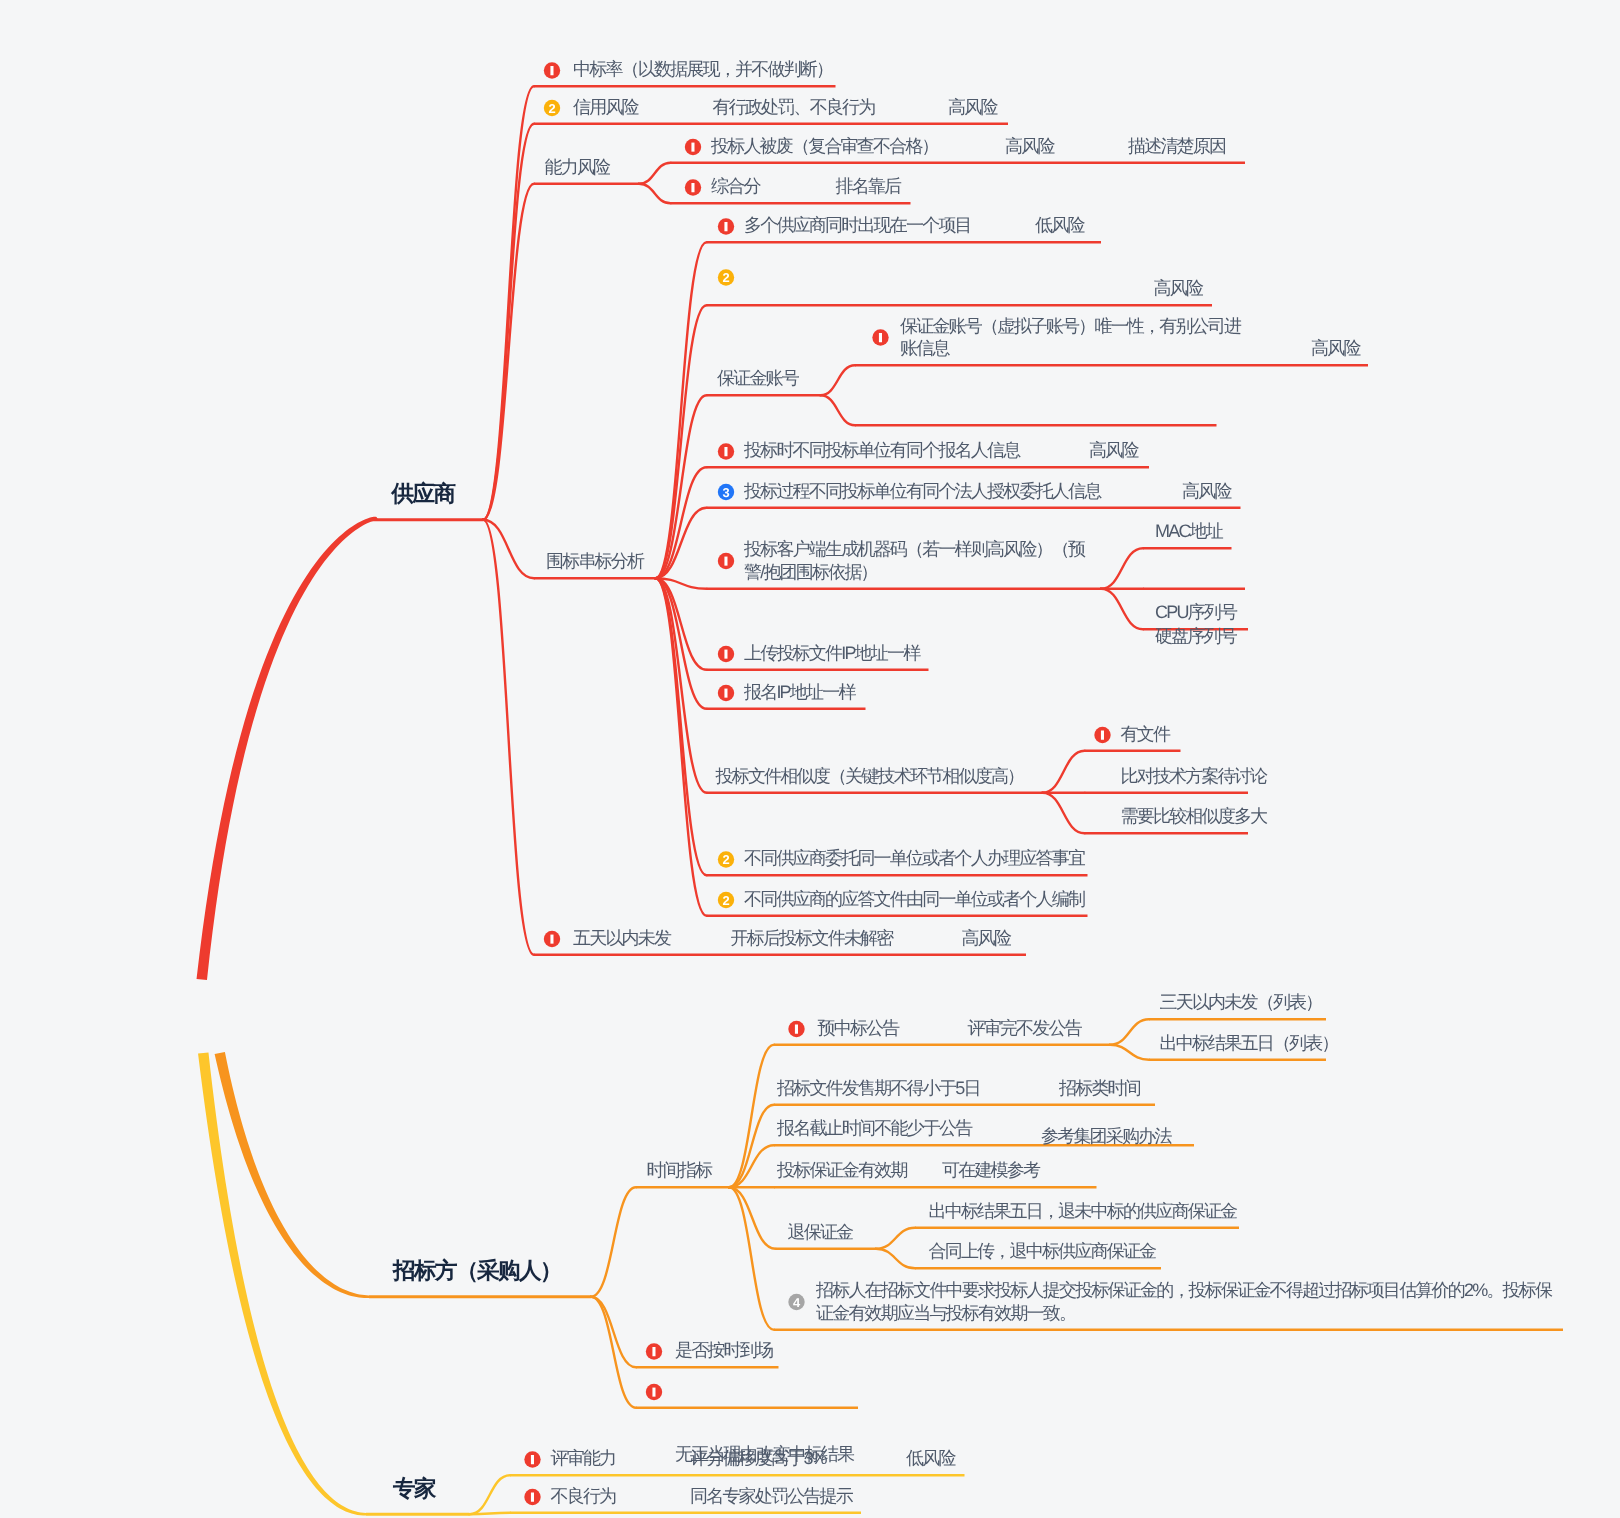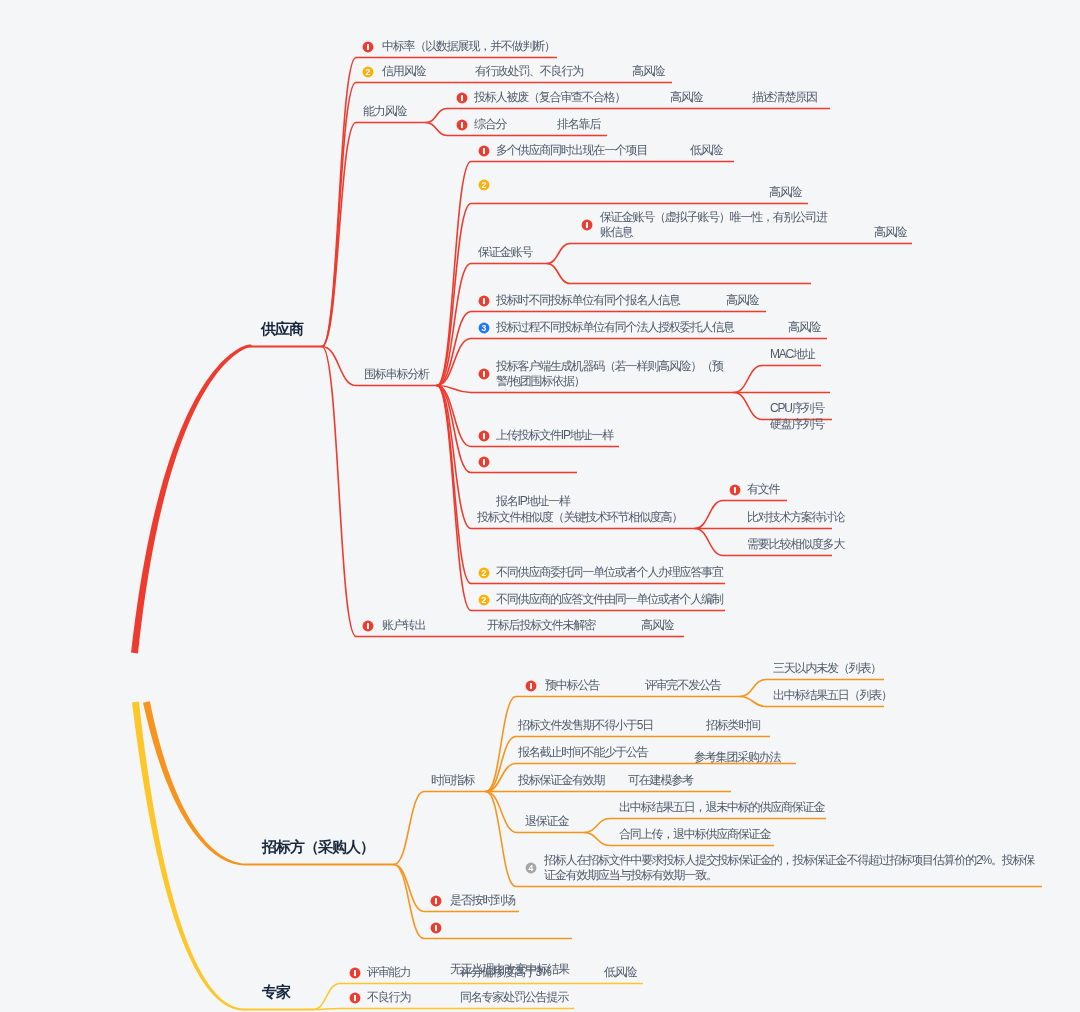--- a/index.html
+++ b/index.html
@@ -175,21 +175,21 @@
       <path d="M4.95 3.05h2.05v6.05H4.95z" fill="#ffffff"></path>
     </svg>
     <div class="nd" style="left: 770px; top: 347px;">MAC地址</div>
     <div class="nd" style="left: 770px; top: 374px; margin-top: 43px;">硬盘序列号</div>
     <div class="nd" style="left: 770px; top: 401px;">CPU序列号</div>
     <div class="nd" style="left: 496px; top: 428px;">上传投标文件IP地址一样</div>
     <svg width="12" height="12" viewBox="0 0 12 12" class="bdg" style="left: 478px; top: 429.5px;">
       <circle cx="6" cy="6" r="5.45" fill="#ee3b2e"></circle>
       <path d="M4.95 3.05h2.05v6.05H4.95z" fill="#ffffff"></path>
     </svg>
-    <div class="nd" style="left: 496px; top: 454px; margin-top: 40px;">报名IP地址一样</div>
+    <div class="nd" style="left: 496px; top: 454px;">报名IP地址一样</div>
     <svg width="12" height="12" viewBox="0 0 12 12" class="bdg" style="left: 478px; top: 455.5px;">
       <circle cx="6" cy="6" r="5.45" fill="#ee3b2e"></circle>
       <path d="M4.95 3.05h2.05v6.05H4.95z" fill="#ffffff"></path>
     </svg>
     <div class="nd" style="left: 477px; top: 510px;">投标文件相似度（关键技术环节相似度高）</div>
     <div class="nd" style="left: 747px; top: 482px;">有文件</div>
     <svg width="12" height="12" viewBox="0 0 12 12" class="bdg" style="left: 729px; top: 483.5px;">
       <circle cx="6" cy="6" r="5.45" fill="#ee3b2e"></circle>
       <path d="M4.95 3.05h2.05v6.05H4.95z" fill="#ffffff"></path>
     </svg>
@@ -198,21 +198,21 @@
     <div class="nd" style="left: 496px; top: 565px;">不同供应商委托同一单位或者个人办理应答事宜</div>
     <svg width="12" height="12" viewBox="0 0 12 12" class="bdg" style="left: 478px; top: 566.5px;">
       <circle cx="6" cy="6" r="5.45" fill="#fbb10a"></circle>
       <text x="6" y="6.1" text-anchor="middle" dominant-baseline="central" fill="#ffffff" font-size="8.6" font-weight="700">2</text>
     </svg>
     <div class="nd" style="left: 496px; top: 592px;">不同供应商的应答文件由同一单位或者个人编制</div>
     <svg width="12" height="12" viewBox="0 0 12 12" class="bdg" style="left: 478px; top: 593.5px;">
       <circle cx="6" cy="6" r="5.45" fill="#fbb10a"></circle>
       <text x="6" y="6.1" text-anchor="middle" dominant-baseline="central" fill="#ffffff" font-size="8.6" font-weight="700">2</text>
     </svg>
-    <div class="nd" style="left: 382px; top: 618px;">账户转出</div>
+    <div class="nd" style="left: 382px; top: 618px;">五天以内未发</div>
     <svg width="12" height="12" viewBox="0 0 12 12" class="bdg" style="left: 362px; top: 619.5px;">
       <circle cx="6" cy="6" r="5.45" fill="#ee3b2e"></circle>
       <path d="M4.95 3.05h2.05v6.05H4.95z" fill="#ffffff"></path>
     </svg>
     <div class="nd" style="left: 487px; top: 618px;">开标后投标文件未解密</div>
     <div class="nd" style="left: 641px; top: 618px;">高风险</div>
     <div class="l1" style="left: 262px; top: 838px;">招标方（采购人）</div>
     <div class="nd" style="left: 431px; top: 773px;">时间指标</div>
     <div class="nd" style="left: 545px; top: 678px;">预中标公告</div>
     <svg width="12" height="12" viewBox="0 0 12 12" class="bdg" style="left: 525px; top: 679.5px;">

